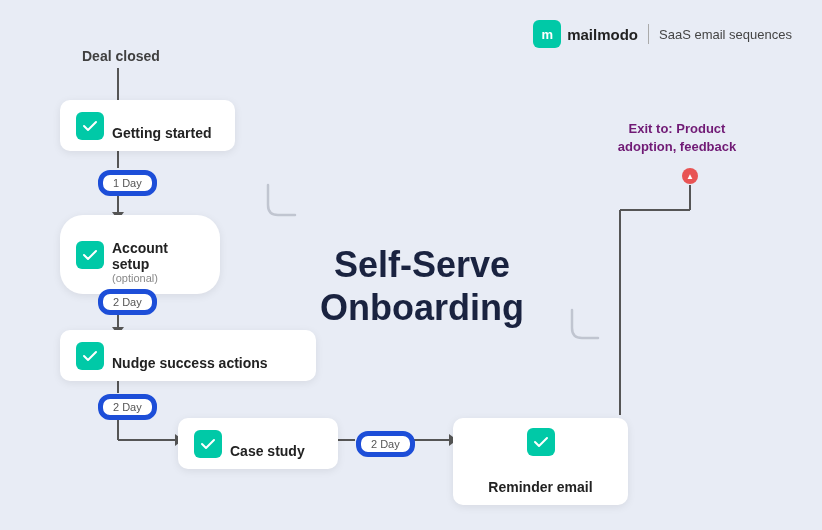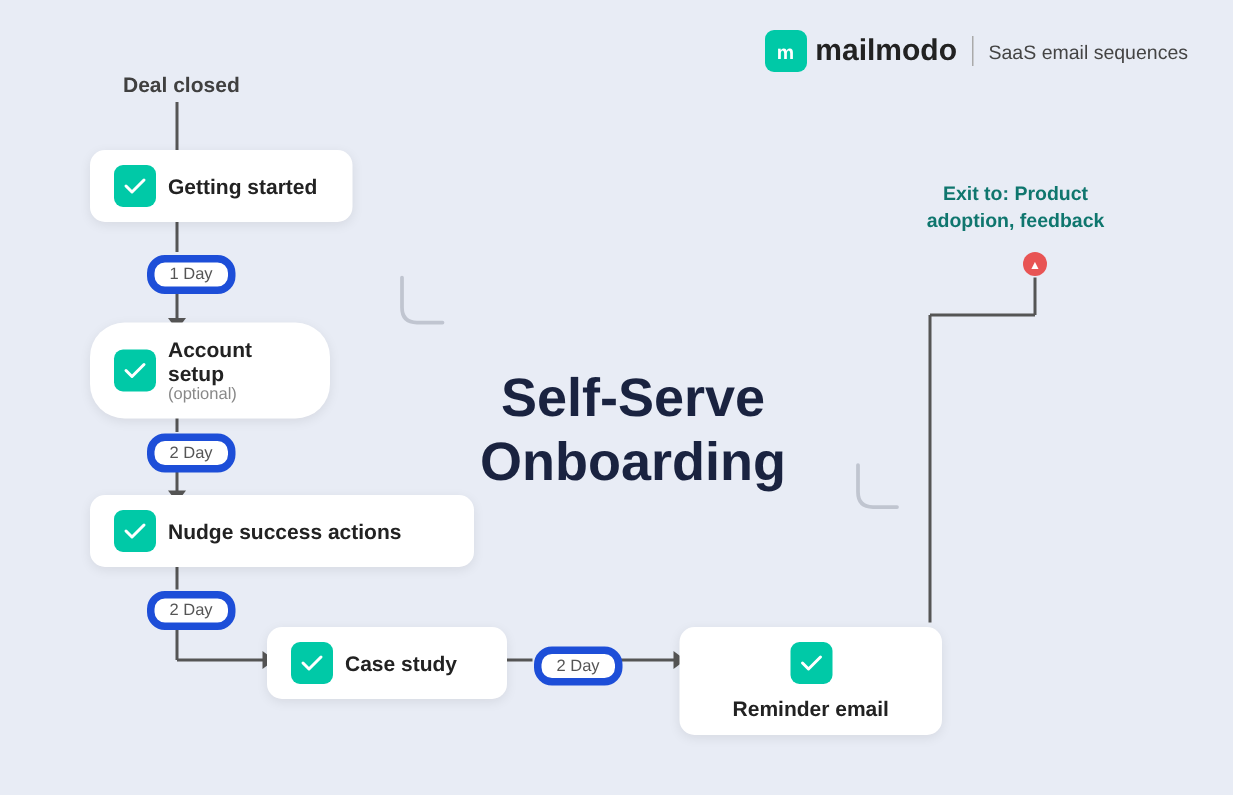--- a/index.html
+++ b/index.html
@@ -41,21 +41,21 @@
       border-radius: 6px;
       display: flex;
       align-items: center;
       justify-content: center;
       color: white;
       font-weight: bold;
       font-size: 13px;
     }
 
     .logo-text {
-      font-size: 20px;
+      font-size: 15px;
       font-weight: 600;
       color: #222;
     }
 
     .divider-vertical {
       width: 1px;
       height: 20px;
       background: #aaa;
     }
 
@@ -102,20 +102,21 @@
     .node-icon svg {
       width: 16px;
       height: 16px;
       fill: white;
     }
 
     .node-text {
       font-size: 14px;
       font-weight: 600;
       color: #222;
+      margin-top: 15px;
     }
 
     .node-subtext {
       font-size: 11px;
       color: #888;
       font-weight: 400;
     }
 
     
     .delay-badge {
@@ -146,21 +147,21 @@
       margin-top: 48px;
     }
 
     
     .exit-label {
       position: absolute;
       top: 120px;
       right: 80px;
       font-size: 13px;
       font-weight: 600;
-      color: #0f766e;
+      color: #701a75;
       text-align: center;
       max-width: 130px;
       line-height: 1.4;
     }
 
     
     .connector-svg {
       position: absolute;
       top: 0;
       left: 0;

